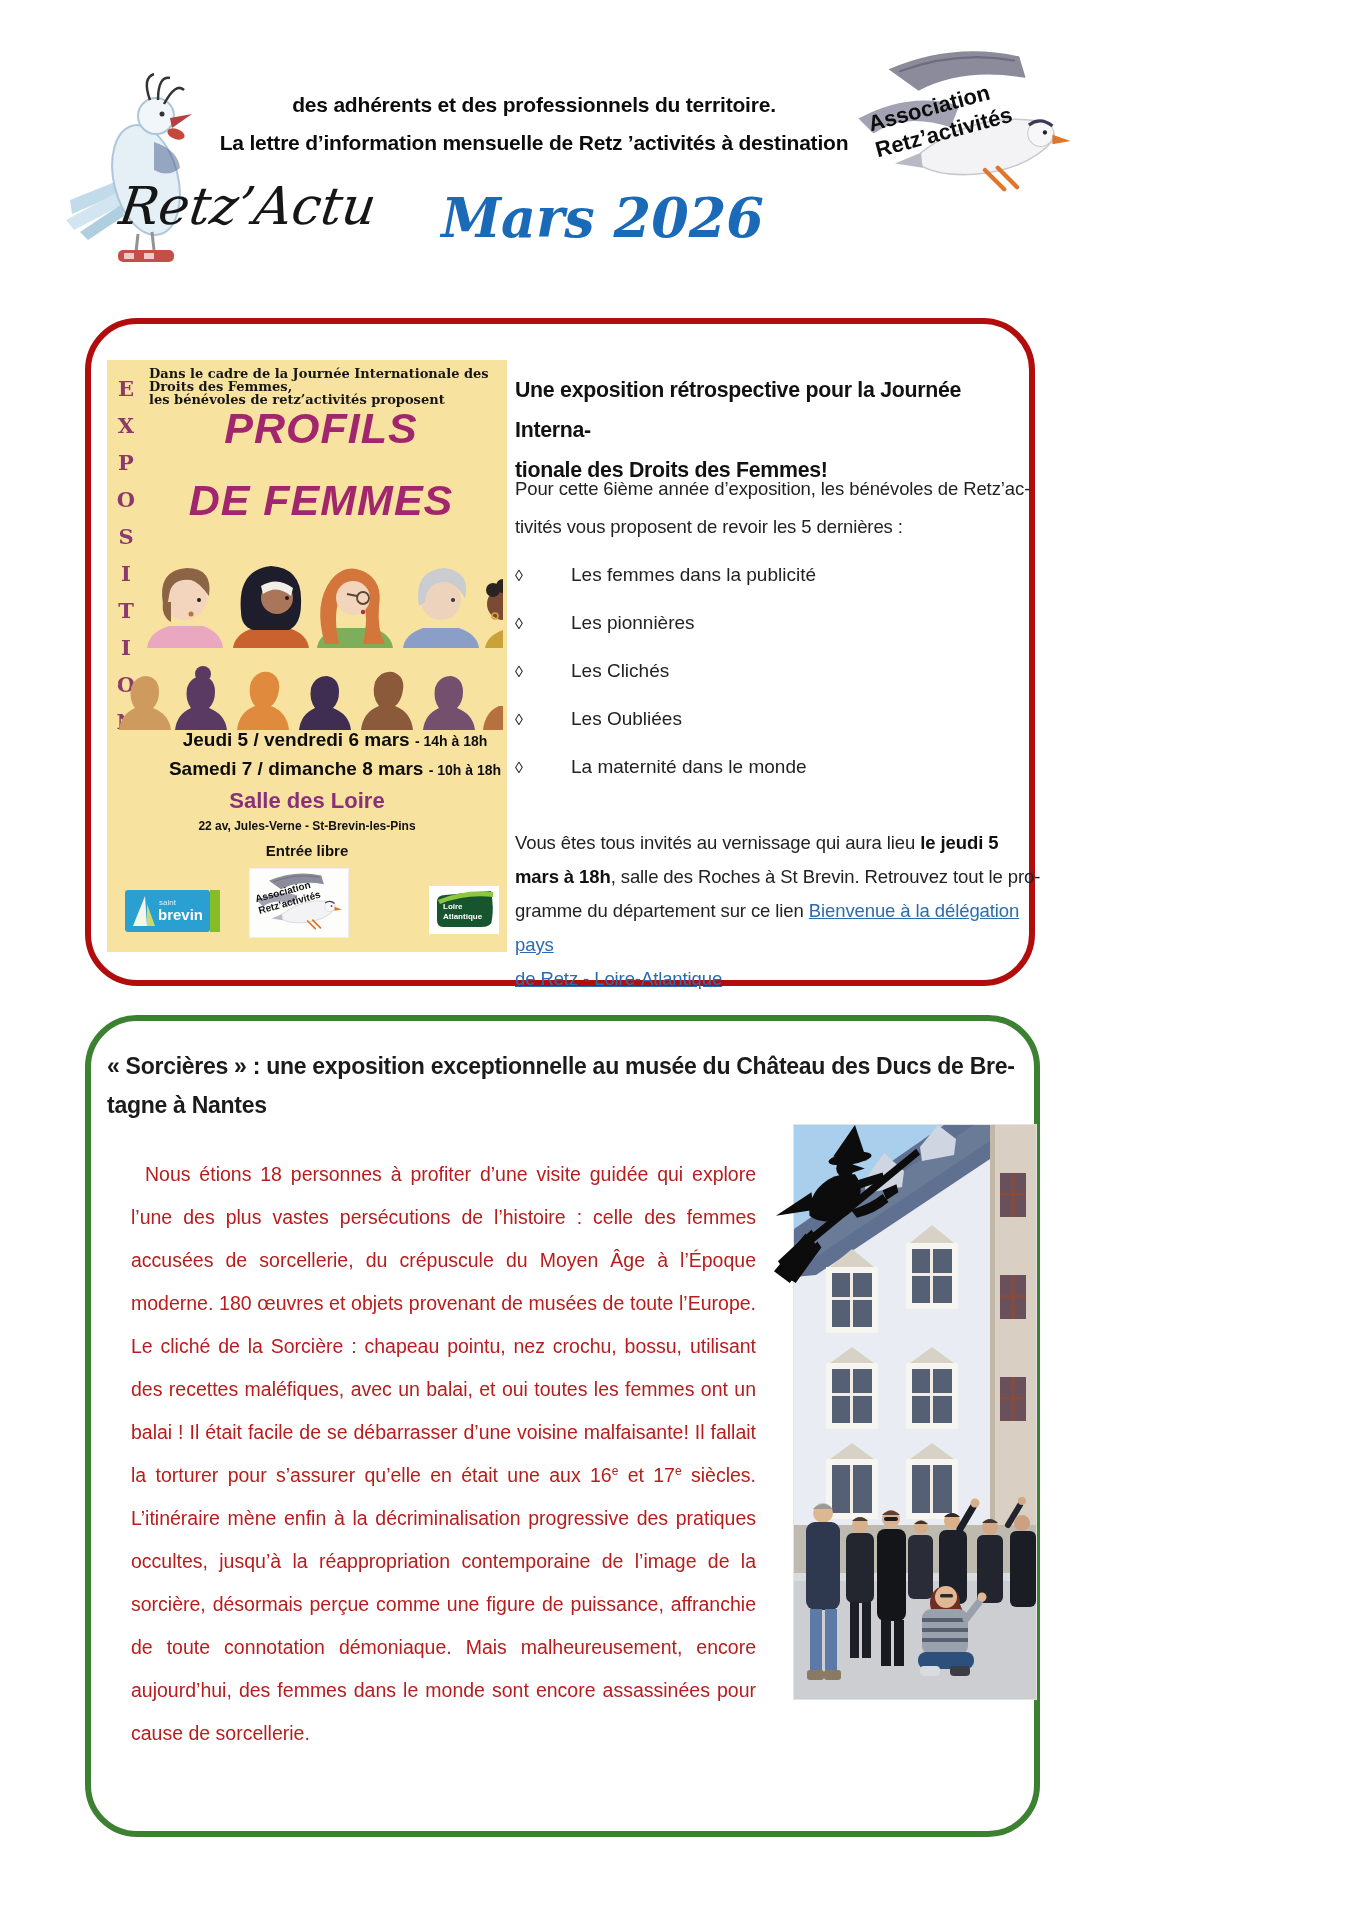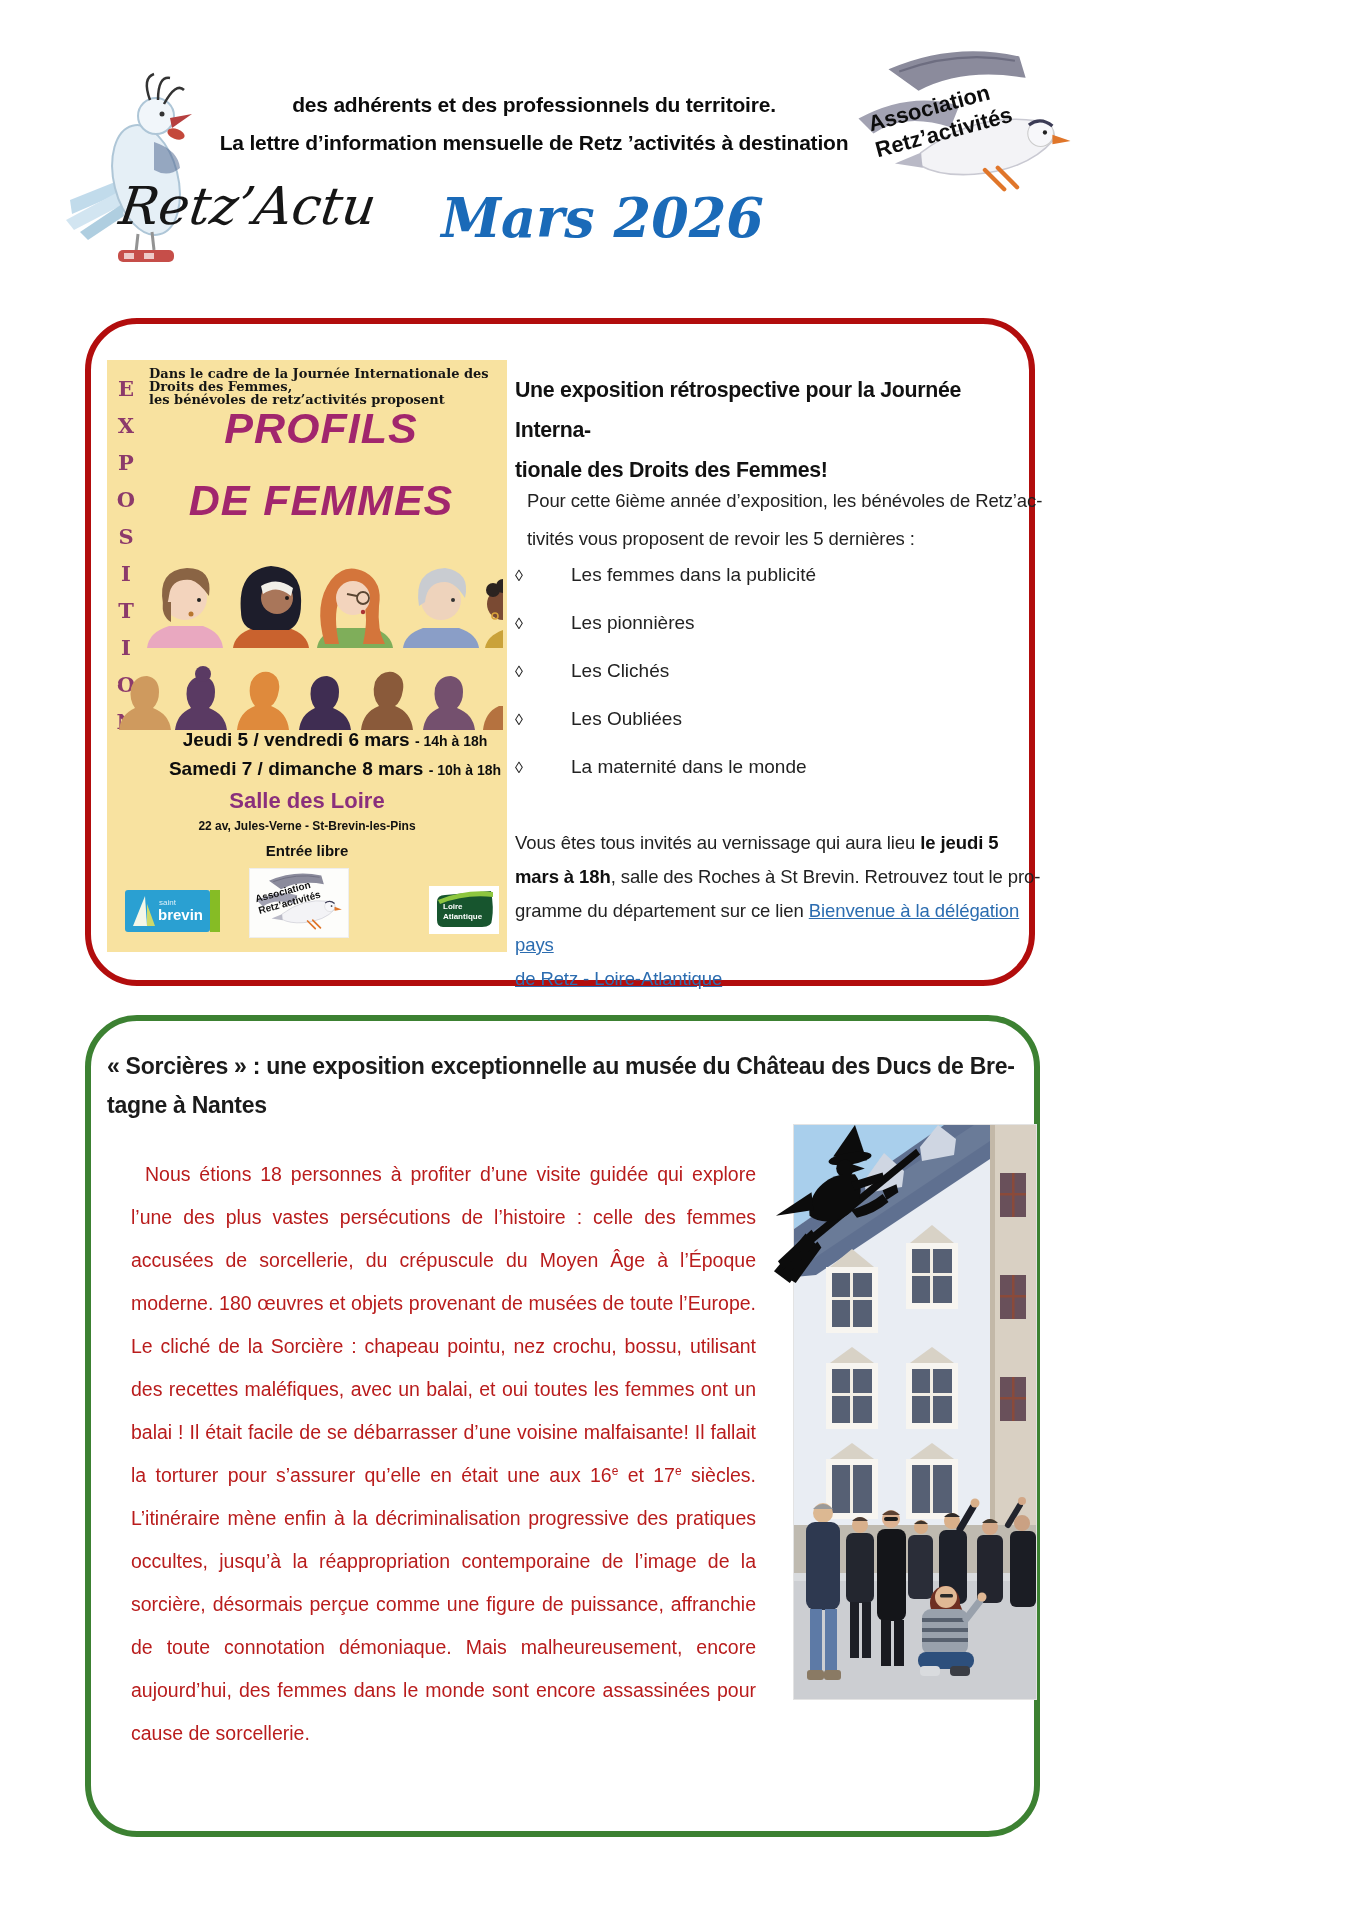--- a/index.html
+++ b/index.html
@@ -216,21 +216,21 @@
         <rect x="0" y="0" width="70" height="48" fill="#ffffff"></rect>
         <path d="M8,16 Q8,9 16,9 L62,5 Q65,22 63,33 Q63,41 53,41 L14,41 Q8,41 8,34 Z" fill="#17552e"></path>
         <path d="M9,14 Q36,3 64,6 L64,11 Q36,8 11,18 Z" fill="#8dc63f"></path>
         <text x="14" y="23" font-size="8" font-weight="bold" fill="#fff" font-family="Liberation Sans,sans-serif">Loire</text>
         <text x="14" y="33" font-size="8" font-weight="bold" fill="#fff" font-family="Liberation Sans,sans-serif">Atlantique</text>
       </svg>
     </div>
 
     <h2 class="exh" style="margin:0">Une exposition rétrospective pour la Journée Interna-
 tionale des Droits des Femmes!</h2>
-    <p class="exi" style="margin:12px">Pour cette 6ième année d’exposition, les bénévoles de Retz’ac-
+    <p class="exi" style="margin:0">Pour cette 6ième année d’exposition, les bénévoles de Retz’ac-
 tivités vous proposent de revoir les 5 dernières :</p>
     <ul class="exb">
       <li>
           <span class="diamond">◊</span>
           <span>Les femmes dans la publicité</span>
         </li>
       <li>
           <span class="diamond">◊</span>
           <span>Les pionnières</span>
         </li>

